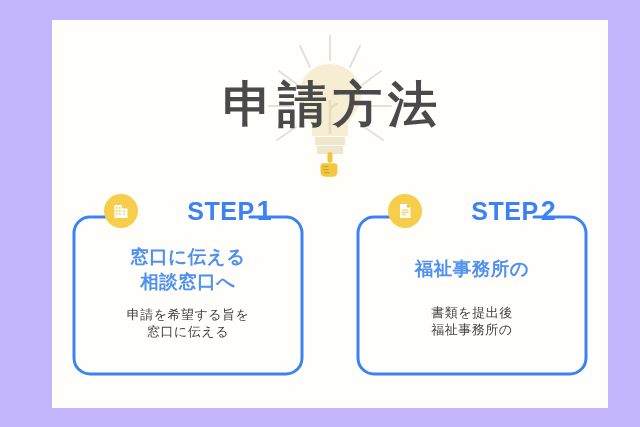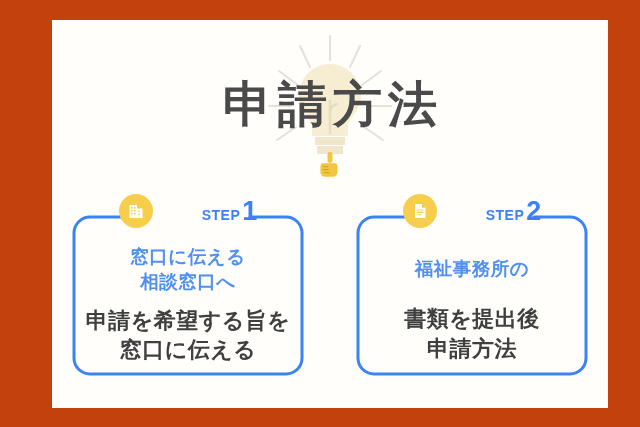--- a/index.html
+++ b/index.html
@@ -12,21 +12,21 @@
     overflow: hidden;
     font-family: "Liberation Sans", sans-serif;
     background: #3a82f6;
   }
 
   
   .poster {
     position: relative;
     width: 640px;
     height: 427px;
-    background: #c2410c;
+    background: #c4b5fd;
     box-sizing: border-box;
   }
 
   
   .panel {
     position: absolute;
     left: 52px;
     top: 20px;
     width: 556px;
     height: 388px;
@@ -144,21 +144,21 @@
   }
 
   .step-label {
     display: flex;
     align-items: baseline;
     color: #3a82f6;
     font-weight: bold;
     font-family: "Liberation Sans", sans-serif;
   }
   .step-label .word {
-    font-size: 14px;
+    font-size: 25px;
     letter-spacing: 0.5px;
     margin-left: 42px;
   }
   .step-label .num {
     font-size: 27px;
     margin-left: 2px;
     line-height: 1;
   }
 
   .card-body {
@@ -181,23 +181,23 @@
     font-weight: bold;
     color: #4f90f0;
     text-align: center;
     letter-spacing: 0.5px;
     font-family: "DejaVu Sans", "Liberation Sans", sans-serif;
     white-space: pre-line;
   }
 
   .sub-line {
     margin-top: 11px;
-    font-size: 22px;
+    font-size: 13px;
     line-height: 1.36;
-    font-weight: bold;
+    font-weight: normal;
     color: #3f3f3f;
     text-align: center;
     letter-spacing: 0.5px;
     font-family: "DejaVu Sans", "Liberation Sans", sans-serif;
     white-space: pre-line;
   }
 
   .card-1 .card-body { justify-content: flex-start; padding-top: 6px; }
   .card-2 .card-body { justify-content: flex-start; padding-top: 18px; }
   .card-2 .sub-line { margin-top: 22px; }
@@ -300,19 +300,19 @@
           </span>
           <span class="step-label">
             <span class="word">STEP</span>
             <span class="num">2</span>
           </span>
         </div>
 
         <div class="card-body">
           <div class="head-line">福祉事務所の</div>
           <div class="sub-line">書類を提出後
-申請方法</div>
+福祉事務所の</div>
         </div>
       </div>
 
     </div>
   </div>
 </div>
 
 </body></html>

